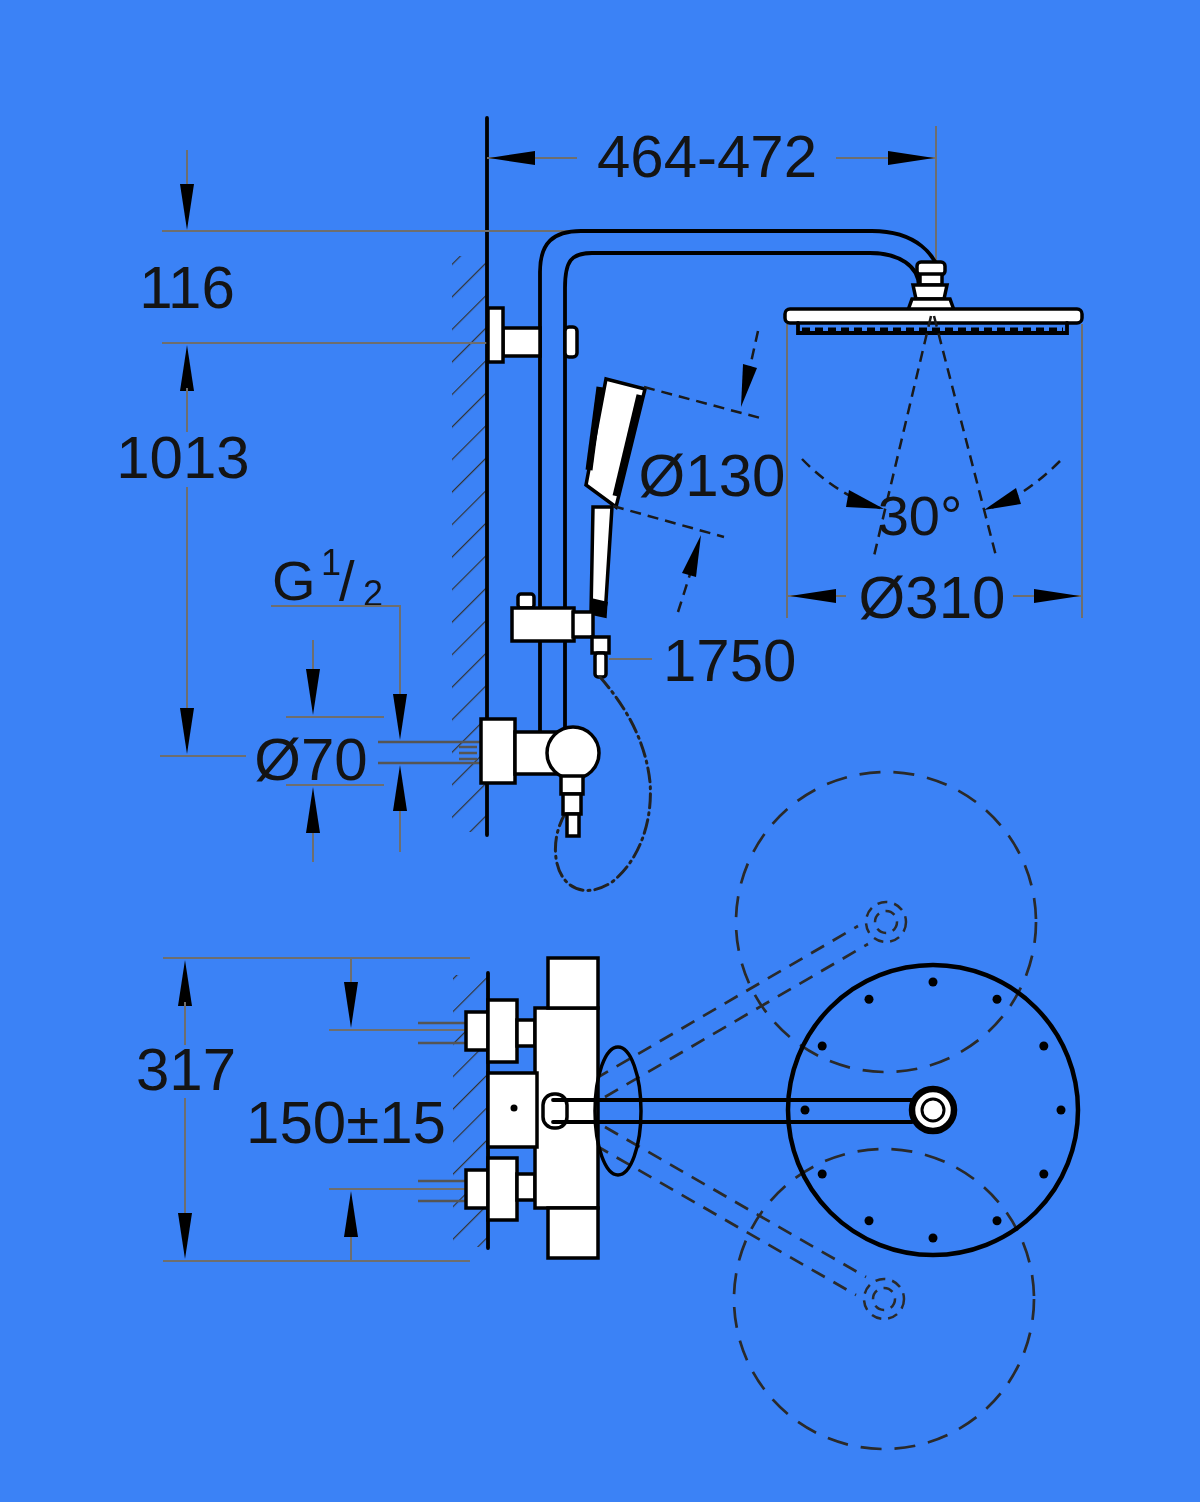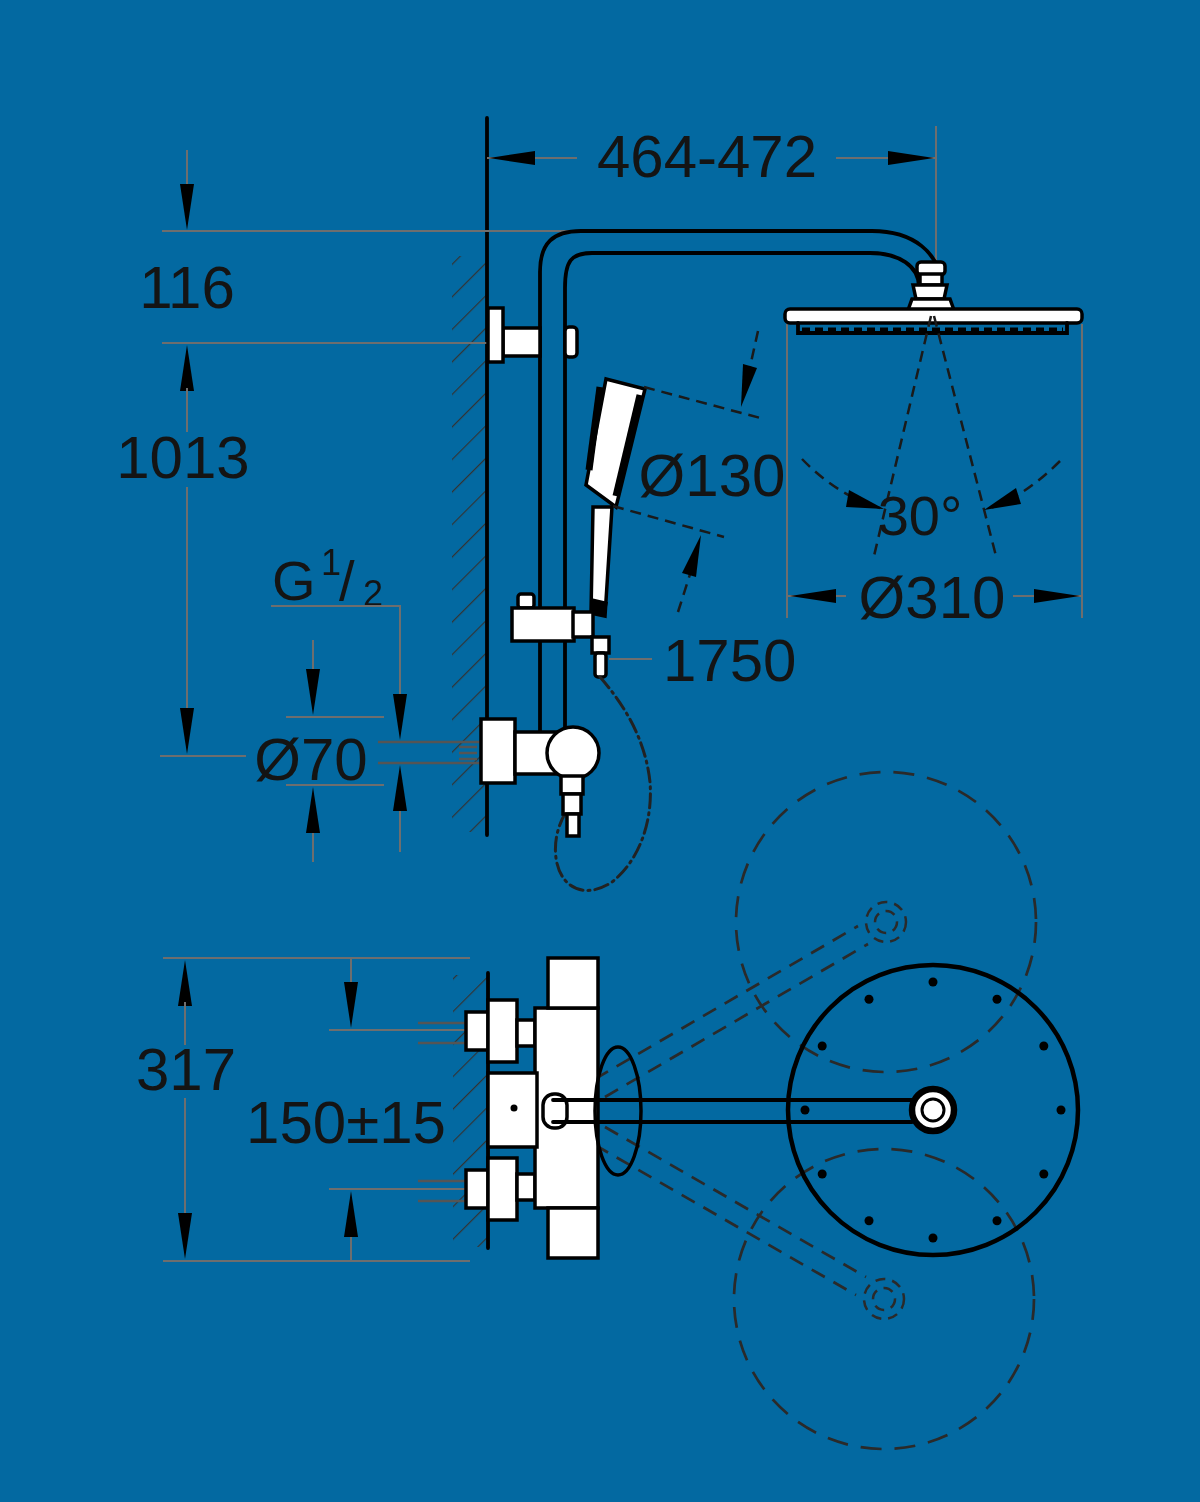--- a/index.html
+++ b/index.html
@@ -1,16 +1,16 @@
 <!DOCTYPE html>
 <html><head>
 <meta charset="utf-8">
 <style>
   html,body{margin:0;padding:0;background:#ffffff;}
-  .page{width:1200px;height:1502px;background:#0369a1;overflow:hidden;}
+  .page{width:1200px;height:1502px;background:#3b82f6;overflow:hidden;}
   svg{display:block;}
   text{font-family:"Liberation Sans","DejaVu Sans",sans-serif;fill:#141414;}
   .dim-label{font-size:60px;}
   .dim-label-sm{font-size:56px;}
   .thread-main{font-size:56px;}
   .thread-frac{font-size:36px;}
   .objline{stroke:#000;stroke-width:3.8;fill:none;stroke-linecap:round;}
   .objfill{stroke:#000;stroke-width:3.5;fill:#fff;}
   .thin{stroke:#6e6e6e;stroke-width:2;fill:none;}
   .thin2{stroke:#555;stroke-width:2.5;fill:none;}

